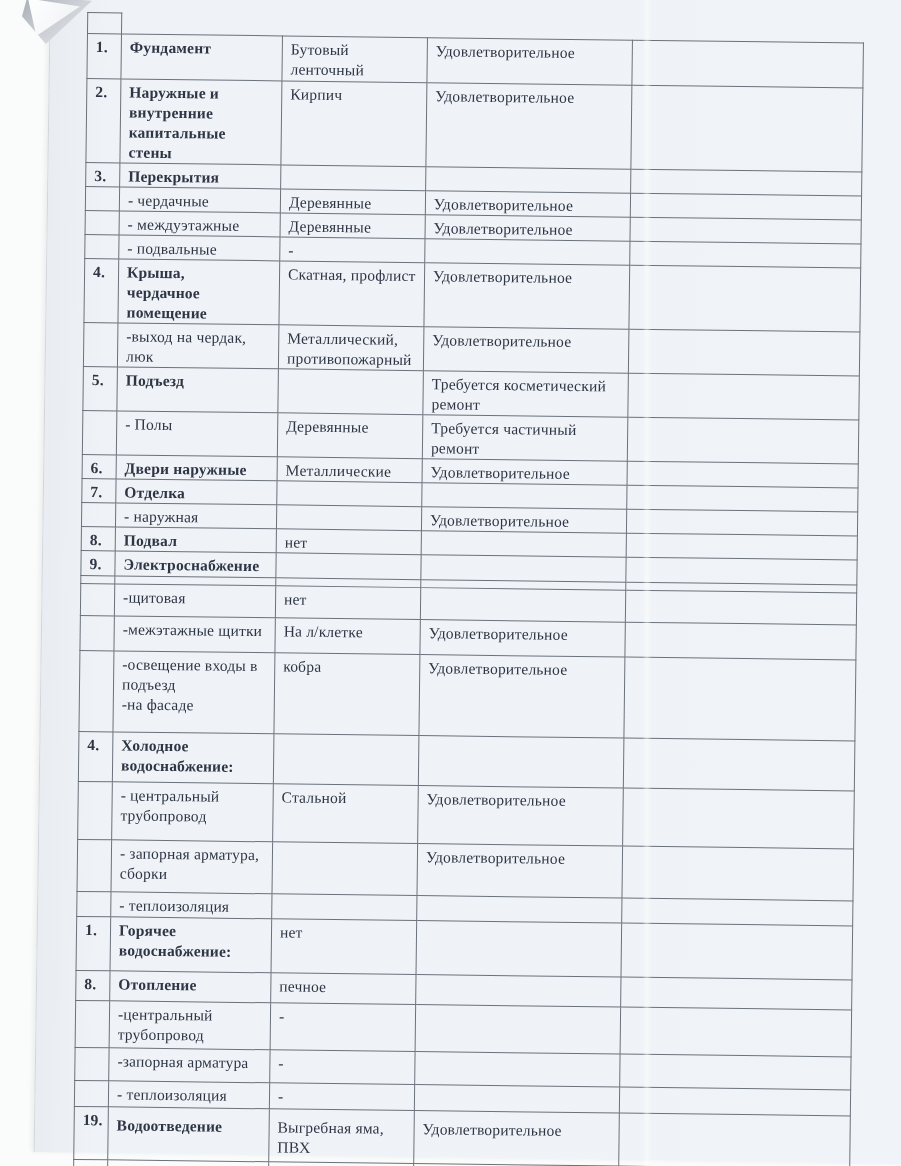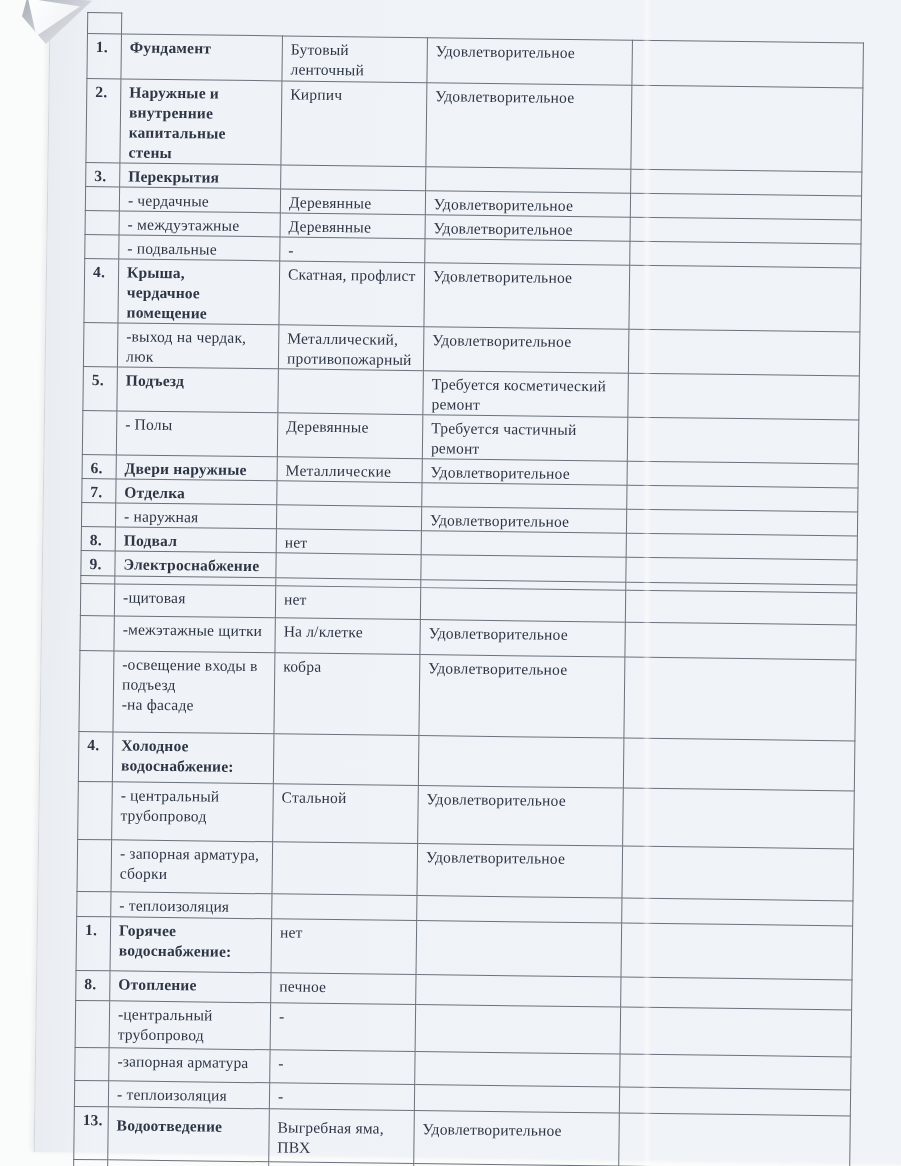--- a/index.html
+++ b/index.html
@@ -290,21 +290,21 @@
         <td></td>
       </tr>
       <tr style="height:26px">
         <td class="c-num"></td>
         <td class="vm">- теплоизоляция</td>
         <td class="vm">-</td>
         <td></td>
         <td></td>
       </tr>
       <tr style="height:53px">
-        <td class="c-num">13.</td>
+        <td class="c-num">19.</td>
         <td class="main" style="padding-top:8px">Водоотведение</td>
         <td class="lh25" style="padding-top:8px">Выгребная яма,
 ПВХ</td>
         <td style="padding-top:8px">Удовлетворительное</td>
         <td></td>
       </tr>
       <tr style="height:29px">
         <td class="c-num">14.</td>
         <td class="main">Теплоузел</td>
         <td>Нет</td>

